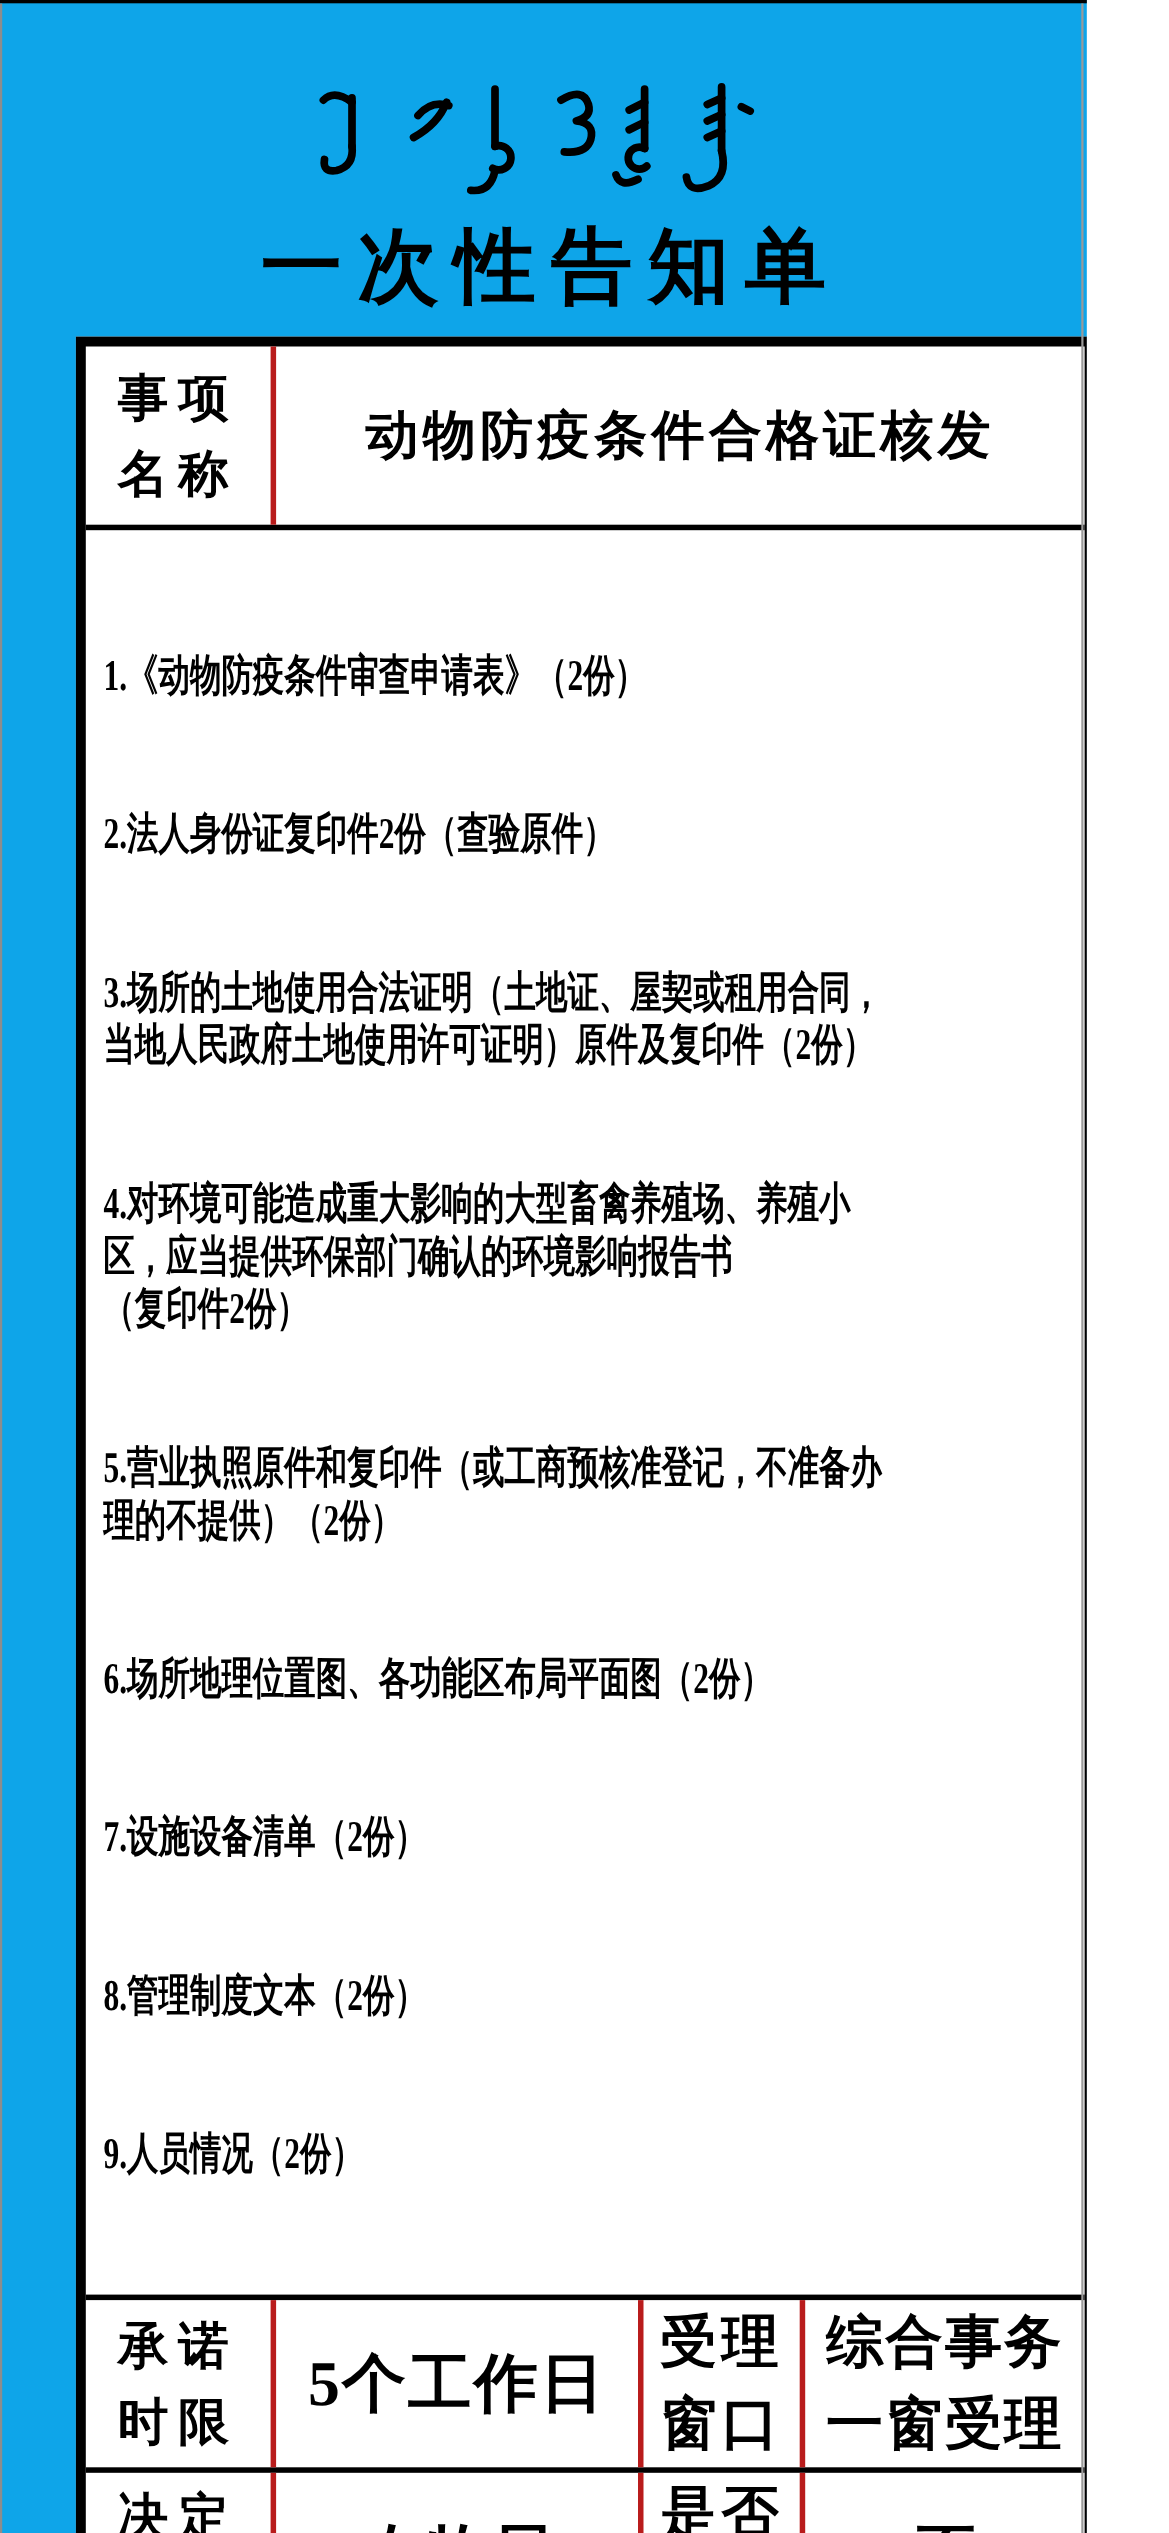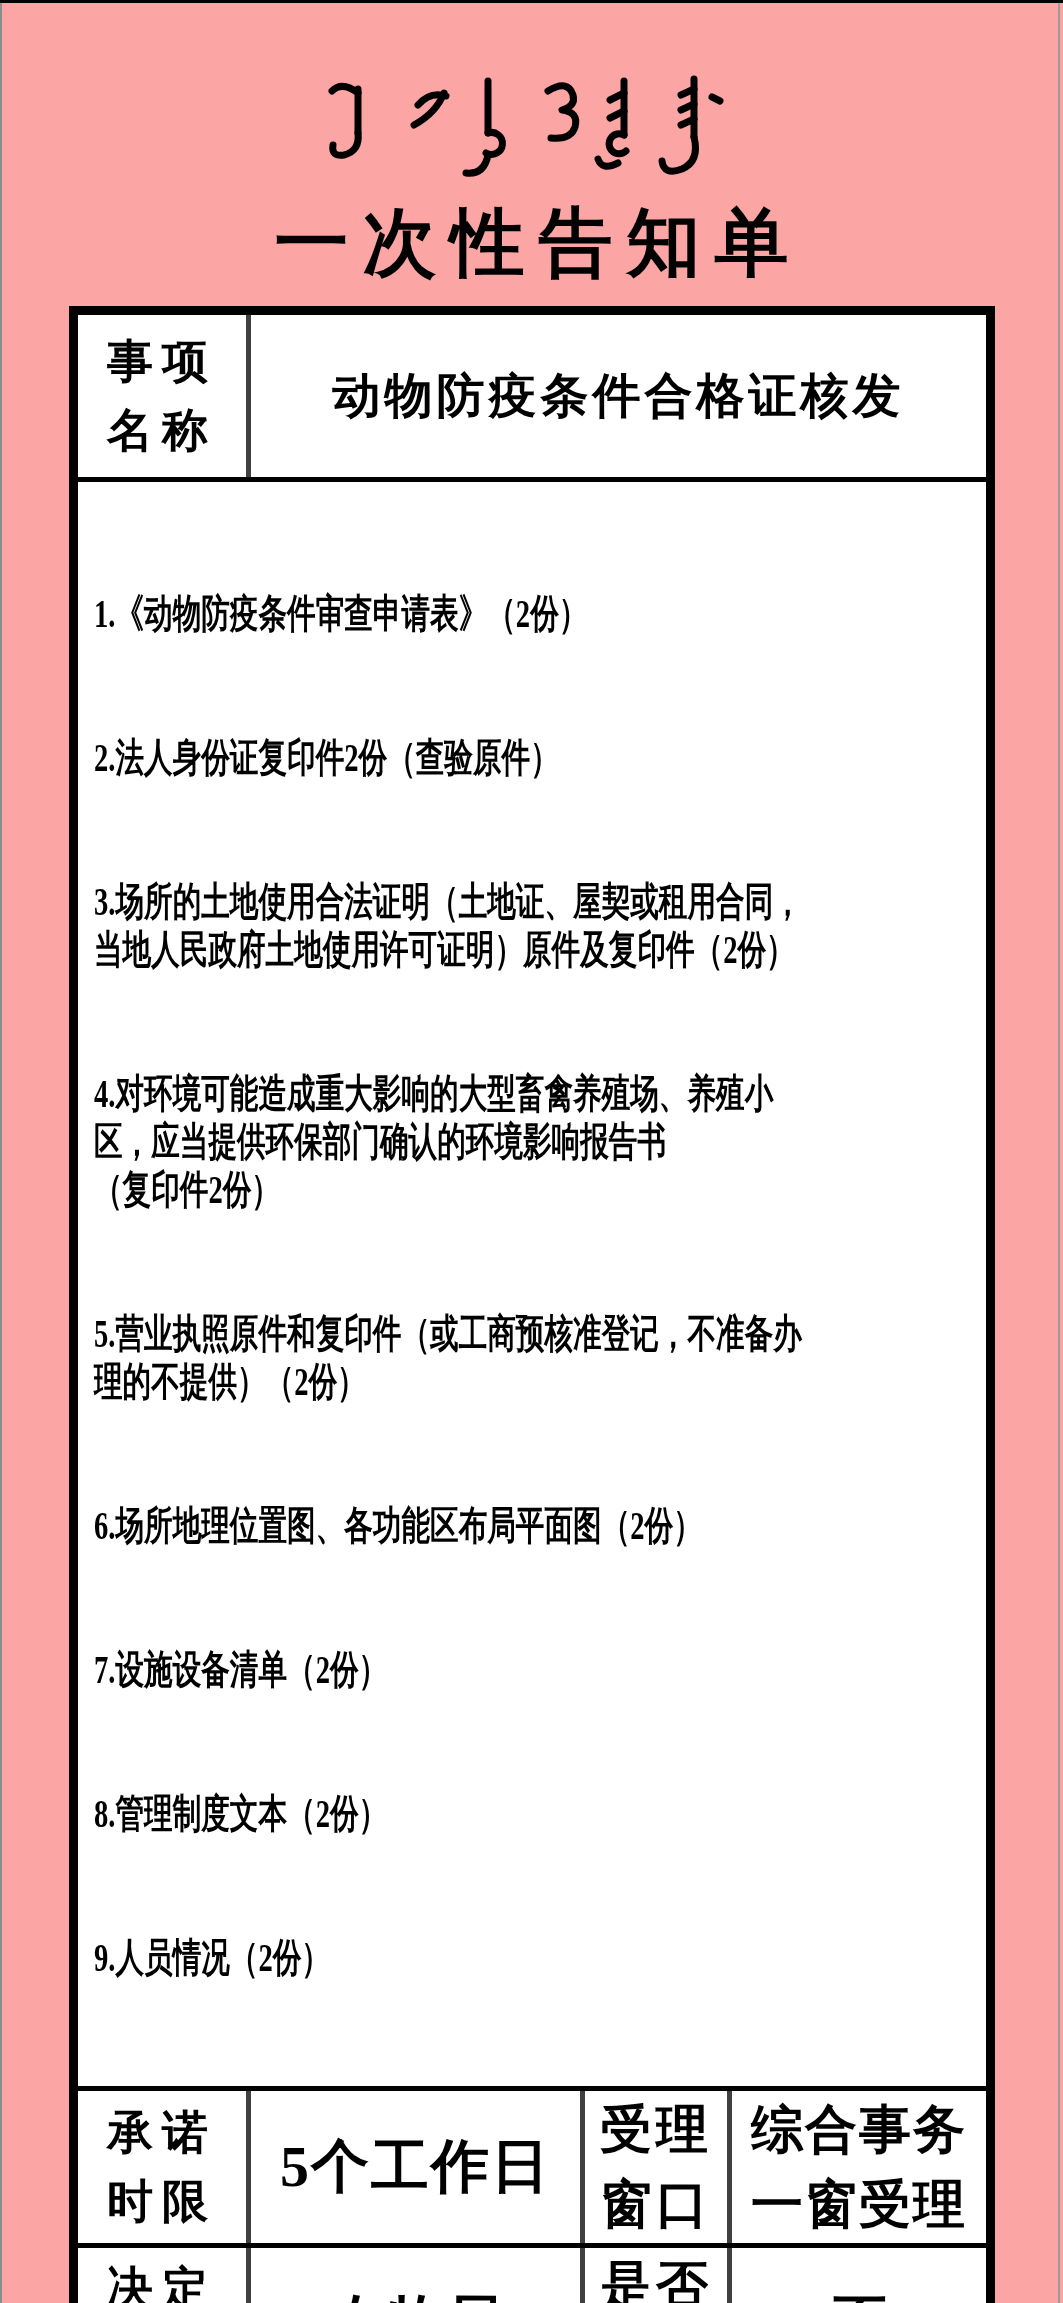--- a/index.html
+++ b/index.html
@@ -1,19 +1,19 @@
 <!DOCTYPE html>
 <html><head>
 <meta charset="utf-8">
 <style>
   html,body{margin:0;padding:0;background:#fff;}
   .sheet{
     position:relative;
-    width:1063px;height:2303px;
-    background:#fca5a5;
+    width:988px;height:2303px;
+    background:#0ea5e9;
     box-sizing:border-box;
     border-top:3px solid #000;
     font-family:"Liberation Serif","DejaVu Serif",serif;
     font-weight:bold;color:#000;
     overflow:hidden;
   }
   .sheet::before{content:"";position:absolute;left:0;top:0;width:2px;height:100%;background:#8d8d8d;}
   .sheet::after{content:"";position:absolute;right:3px;top:0;width:2px;height:100%;background:#9a9a9a;}
 
   .header{position:absolute;top:68px;left:0;width:100%;text-align:center;}
@@ -23,21 +23,21 @@
   .doc-table{
     position:absolute;top:303px;left:69px;width:926px;
     border:9px solid #000;background:#fff;box-sizing:border-box;
   }
   .trow{display:flex;align-items:stretch;}
   .trow.bb{border-bottom:5px solid #000;}
   .cell{
     box-sizing:border-box;display:flex;align-items:center;justify-content:center;
     text-align:center;overflow:hidden;
   }
-  .cell.br{border-right:5px solid #404040;}
+  .cell.br{border-right:5px solid #b91c1c;}
   .lab{width:173px;flex:0 0 173px;font-size:46px;line-height:1.5;letter-spacing:9px;white-space:pre-line;}
   .lab3{width:147px;flex:0 0 147px;font-size:52px;line-height:1.45;letter-spacing:4px;white-space:pre-line;text-align:right;}
 
   .r1{min-height:162px;}
   .r2{min-height:602px;}
   .r3{min-height:152px;}
   .r4{min-height:150px;}
 
   .v-item-name{flex:1;font-size:48px;letter-spacing:4px;}
   .v-mid{font-size:58px;letter-spacing:2px;text-align:right;}

